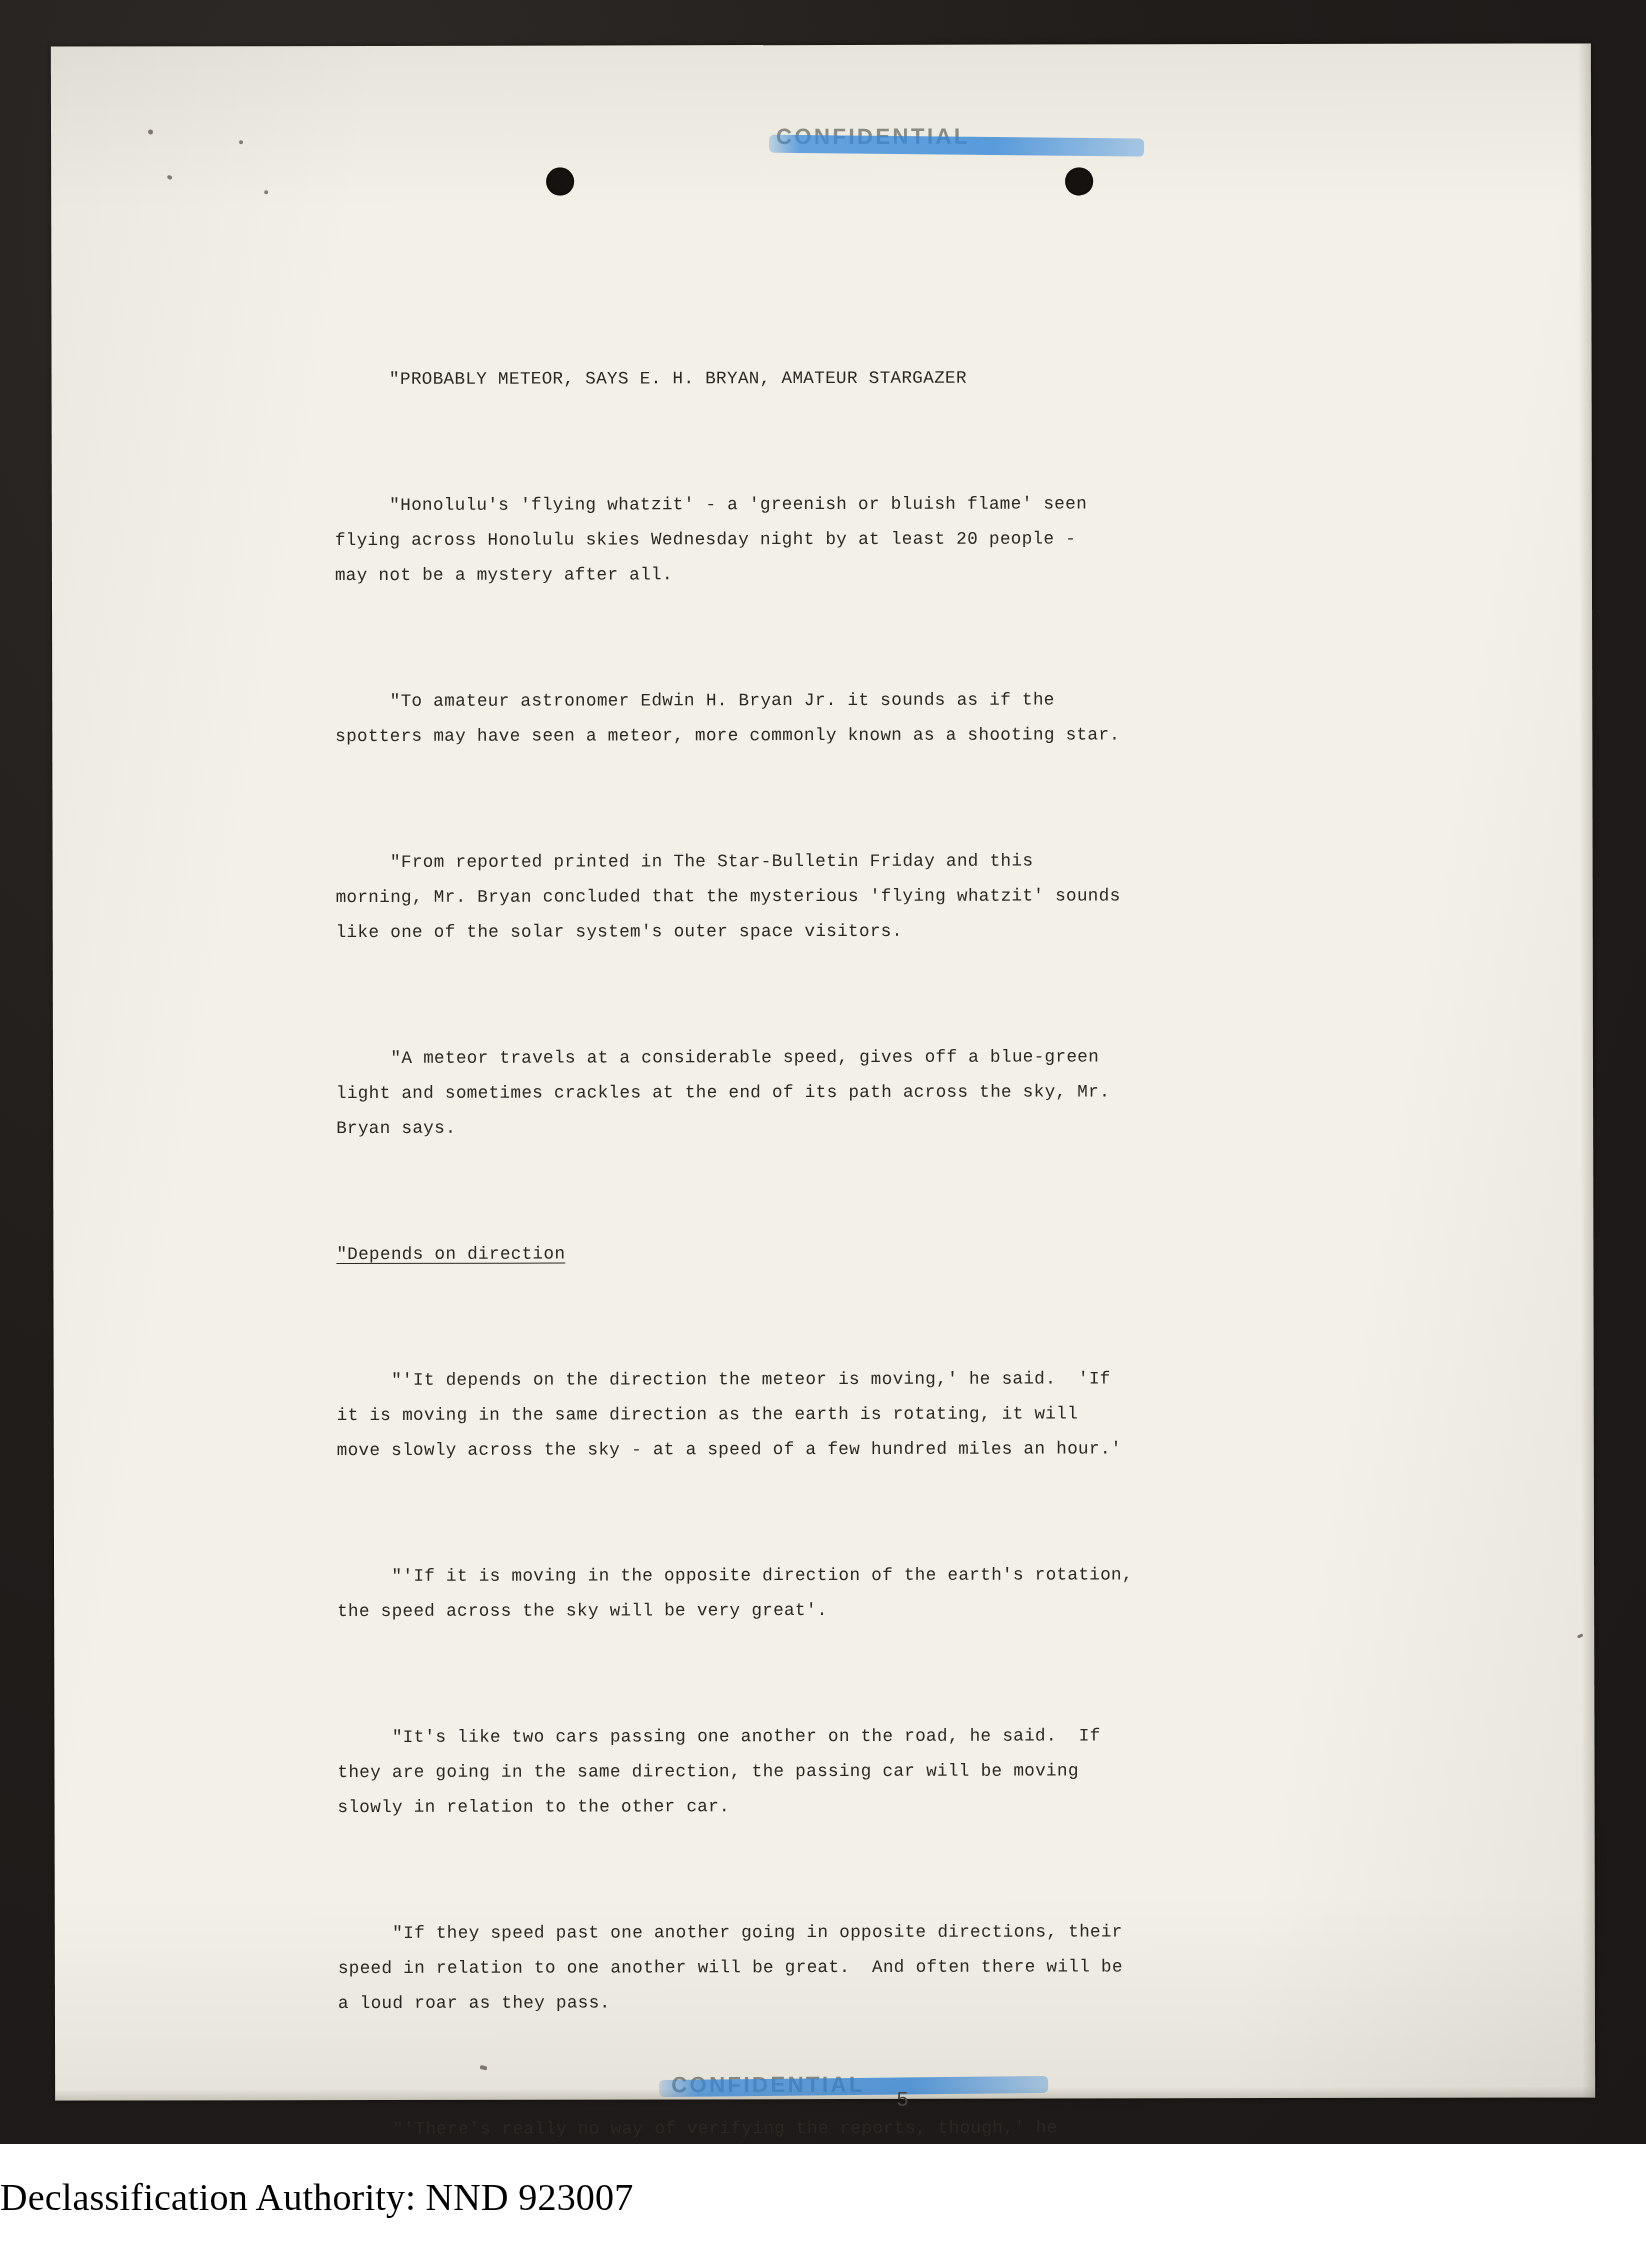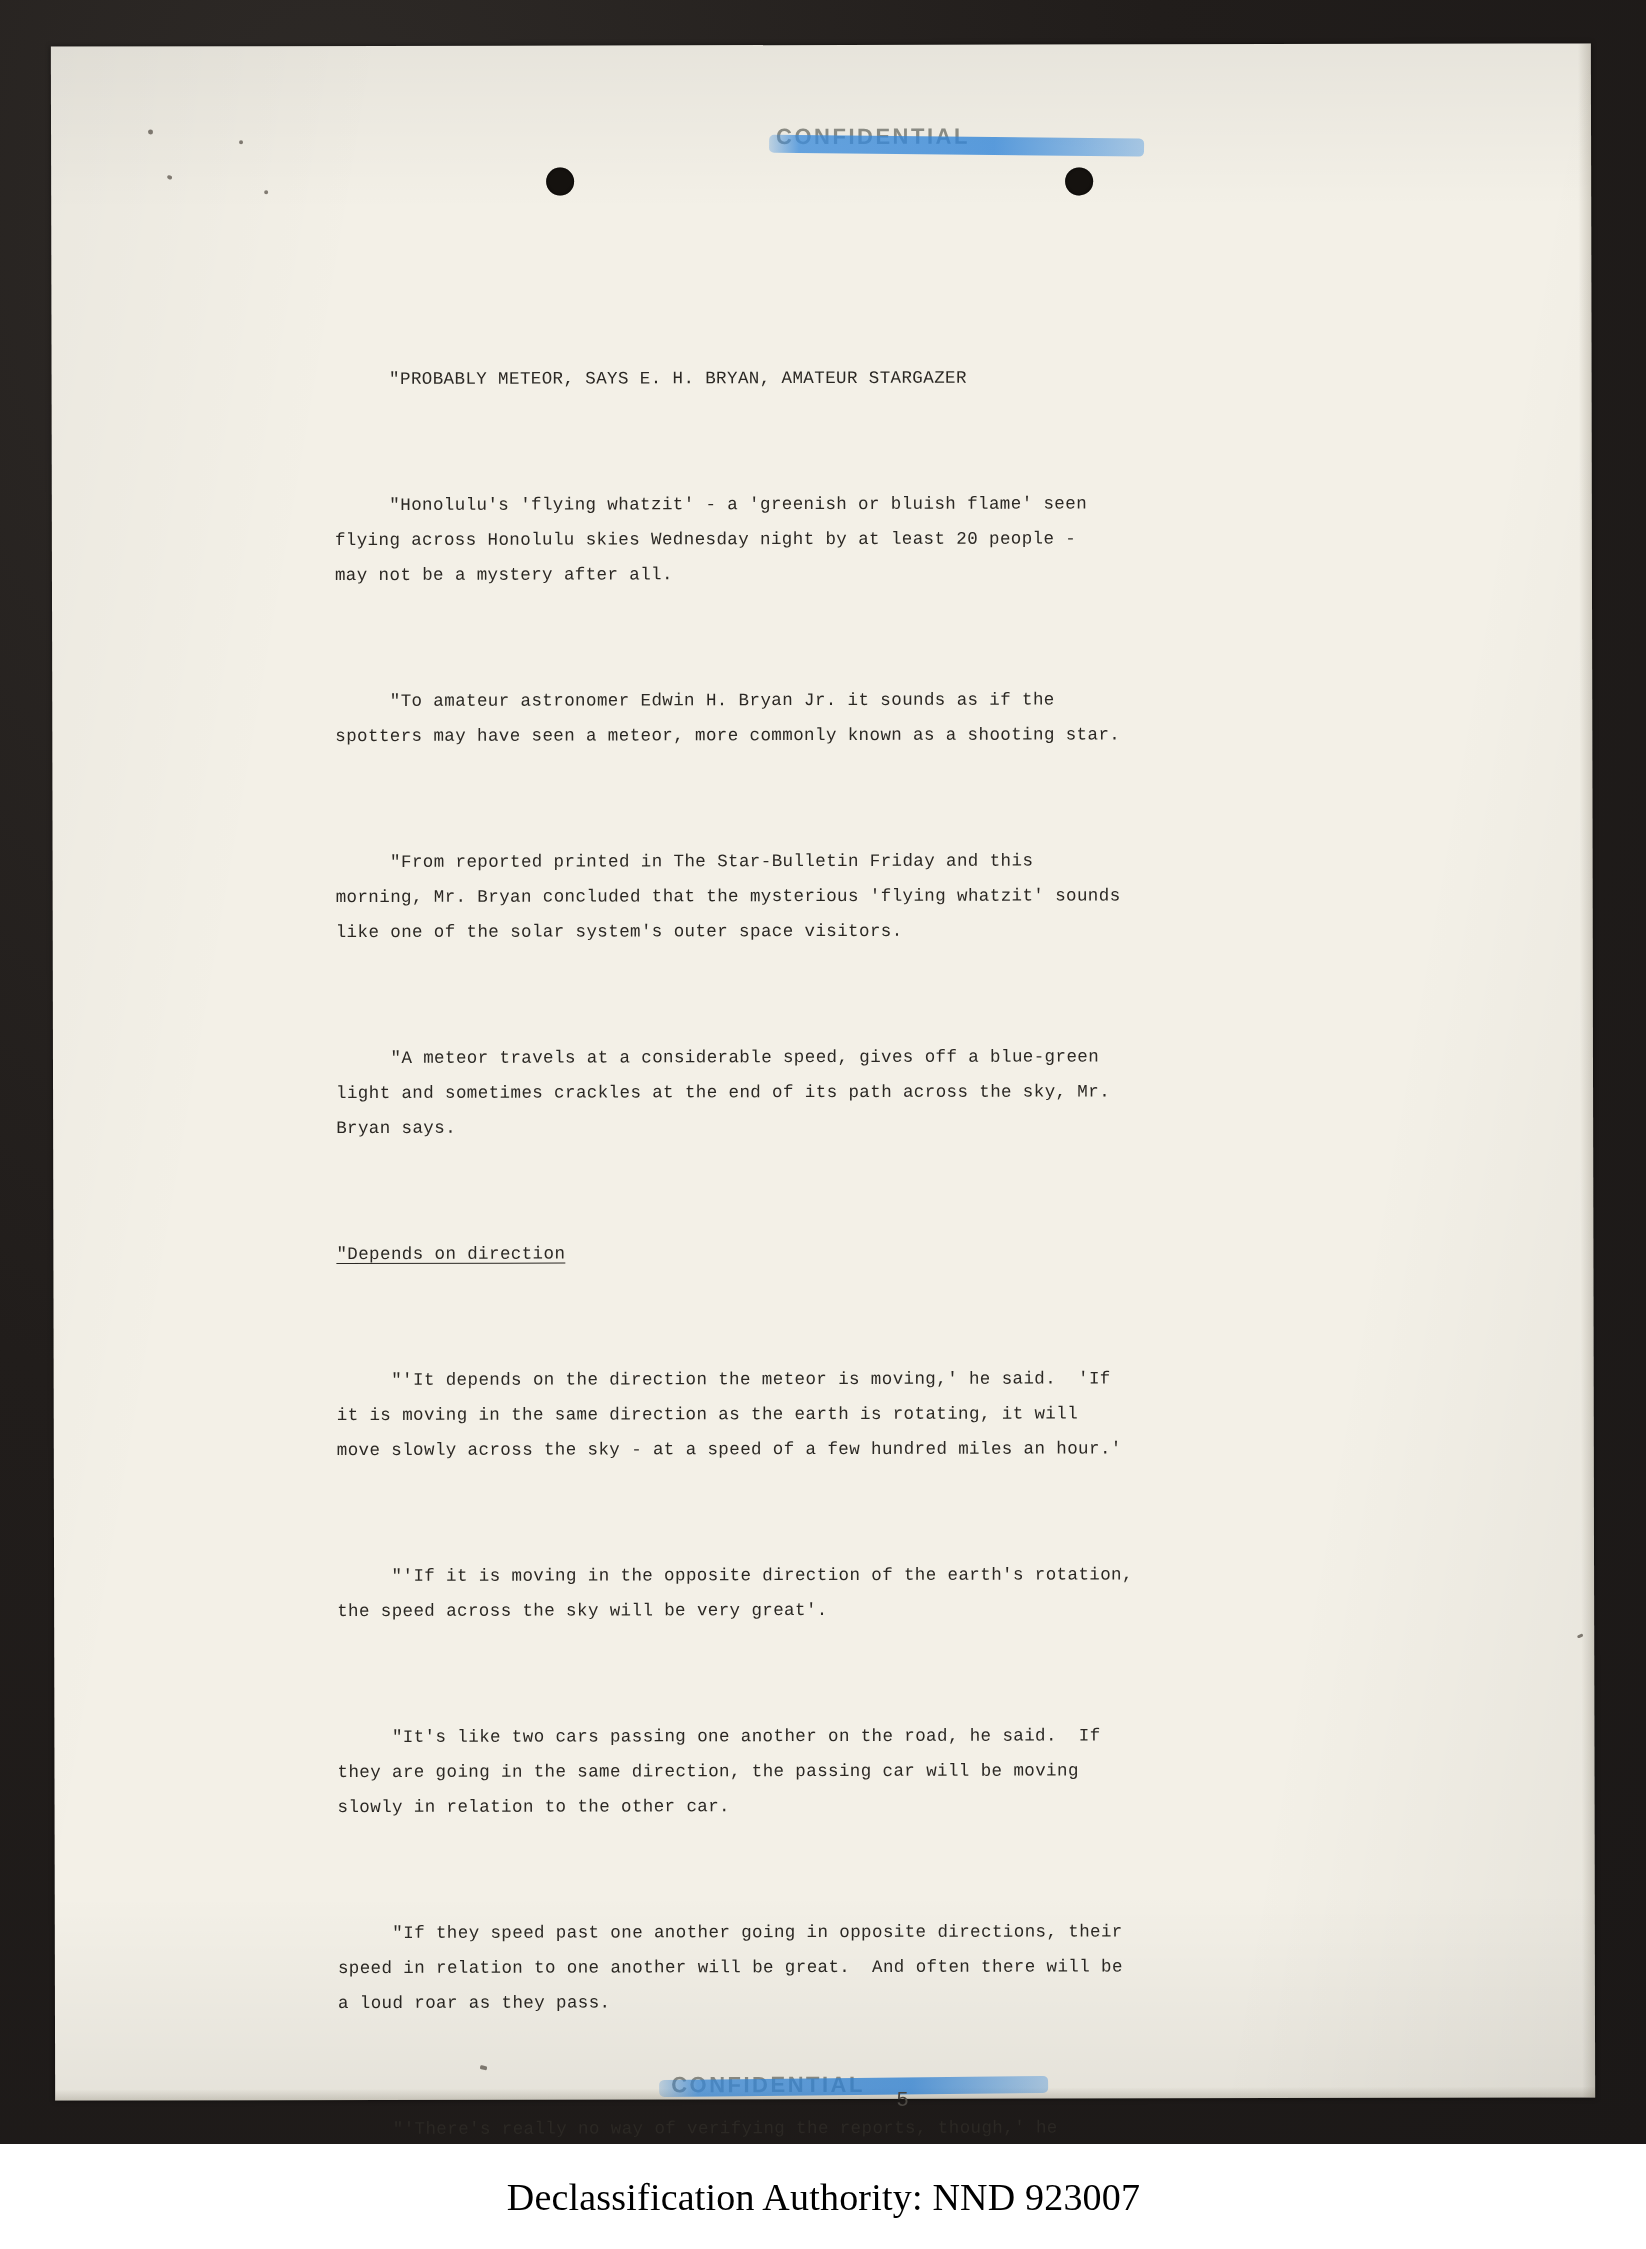--- a/index.html
+++ b/index.html
@@ -167,21 +167,21 @@
   
   #footer-caption {
     position: absolute;
     left: 0;
     top: 2144px;
     width: 1647px;
     height: 106px;
     background: #ffffff;
     display: flex;
     align-items: center;
-    justify-content: center;
+    justify-content: flex-start;
   }
   #footer-caption .caption-text {
     font-family: "Liberation Serif", serif;
     font-size: 38px;
     color: #000000;
     letter-spacing: 0.2px;
   }
 </style>
 </head>
 <body>

